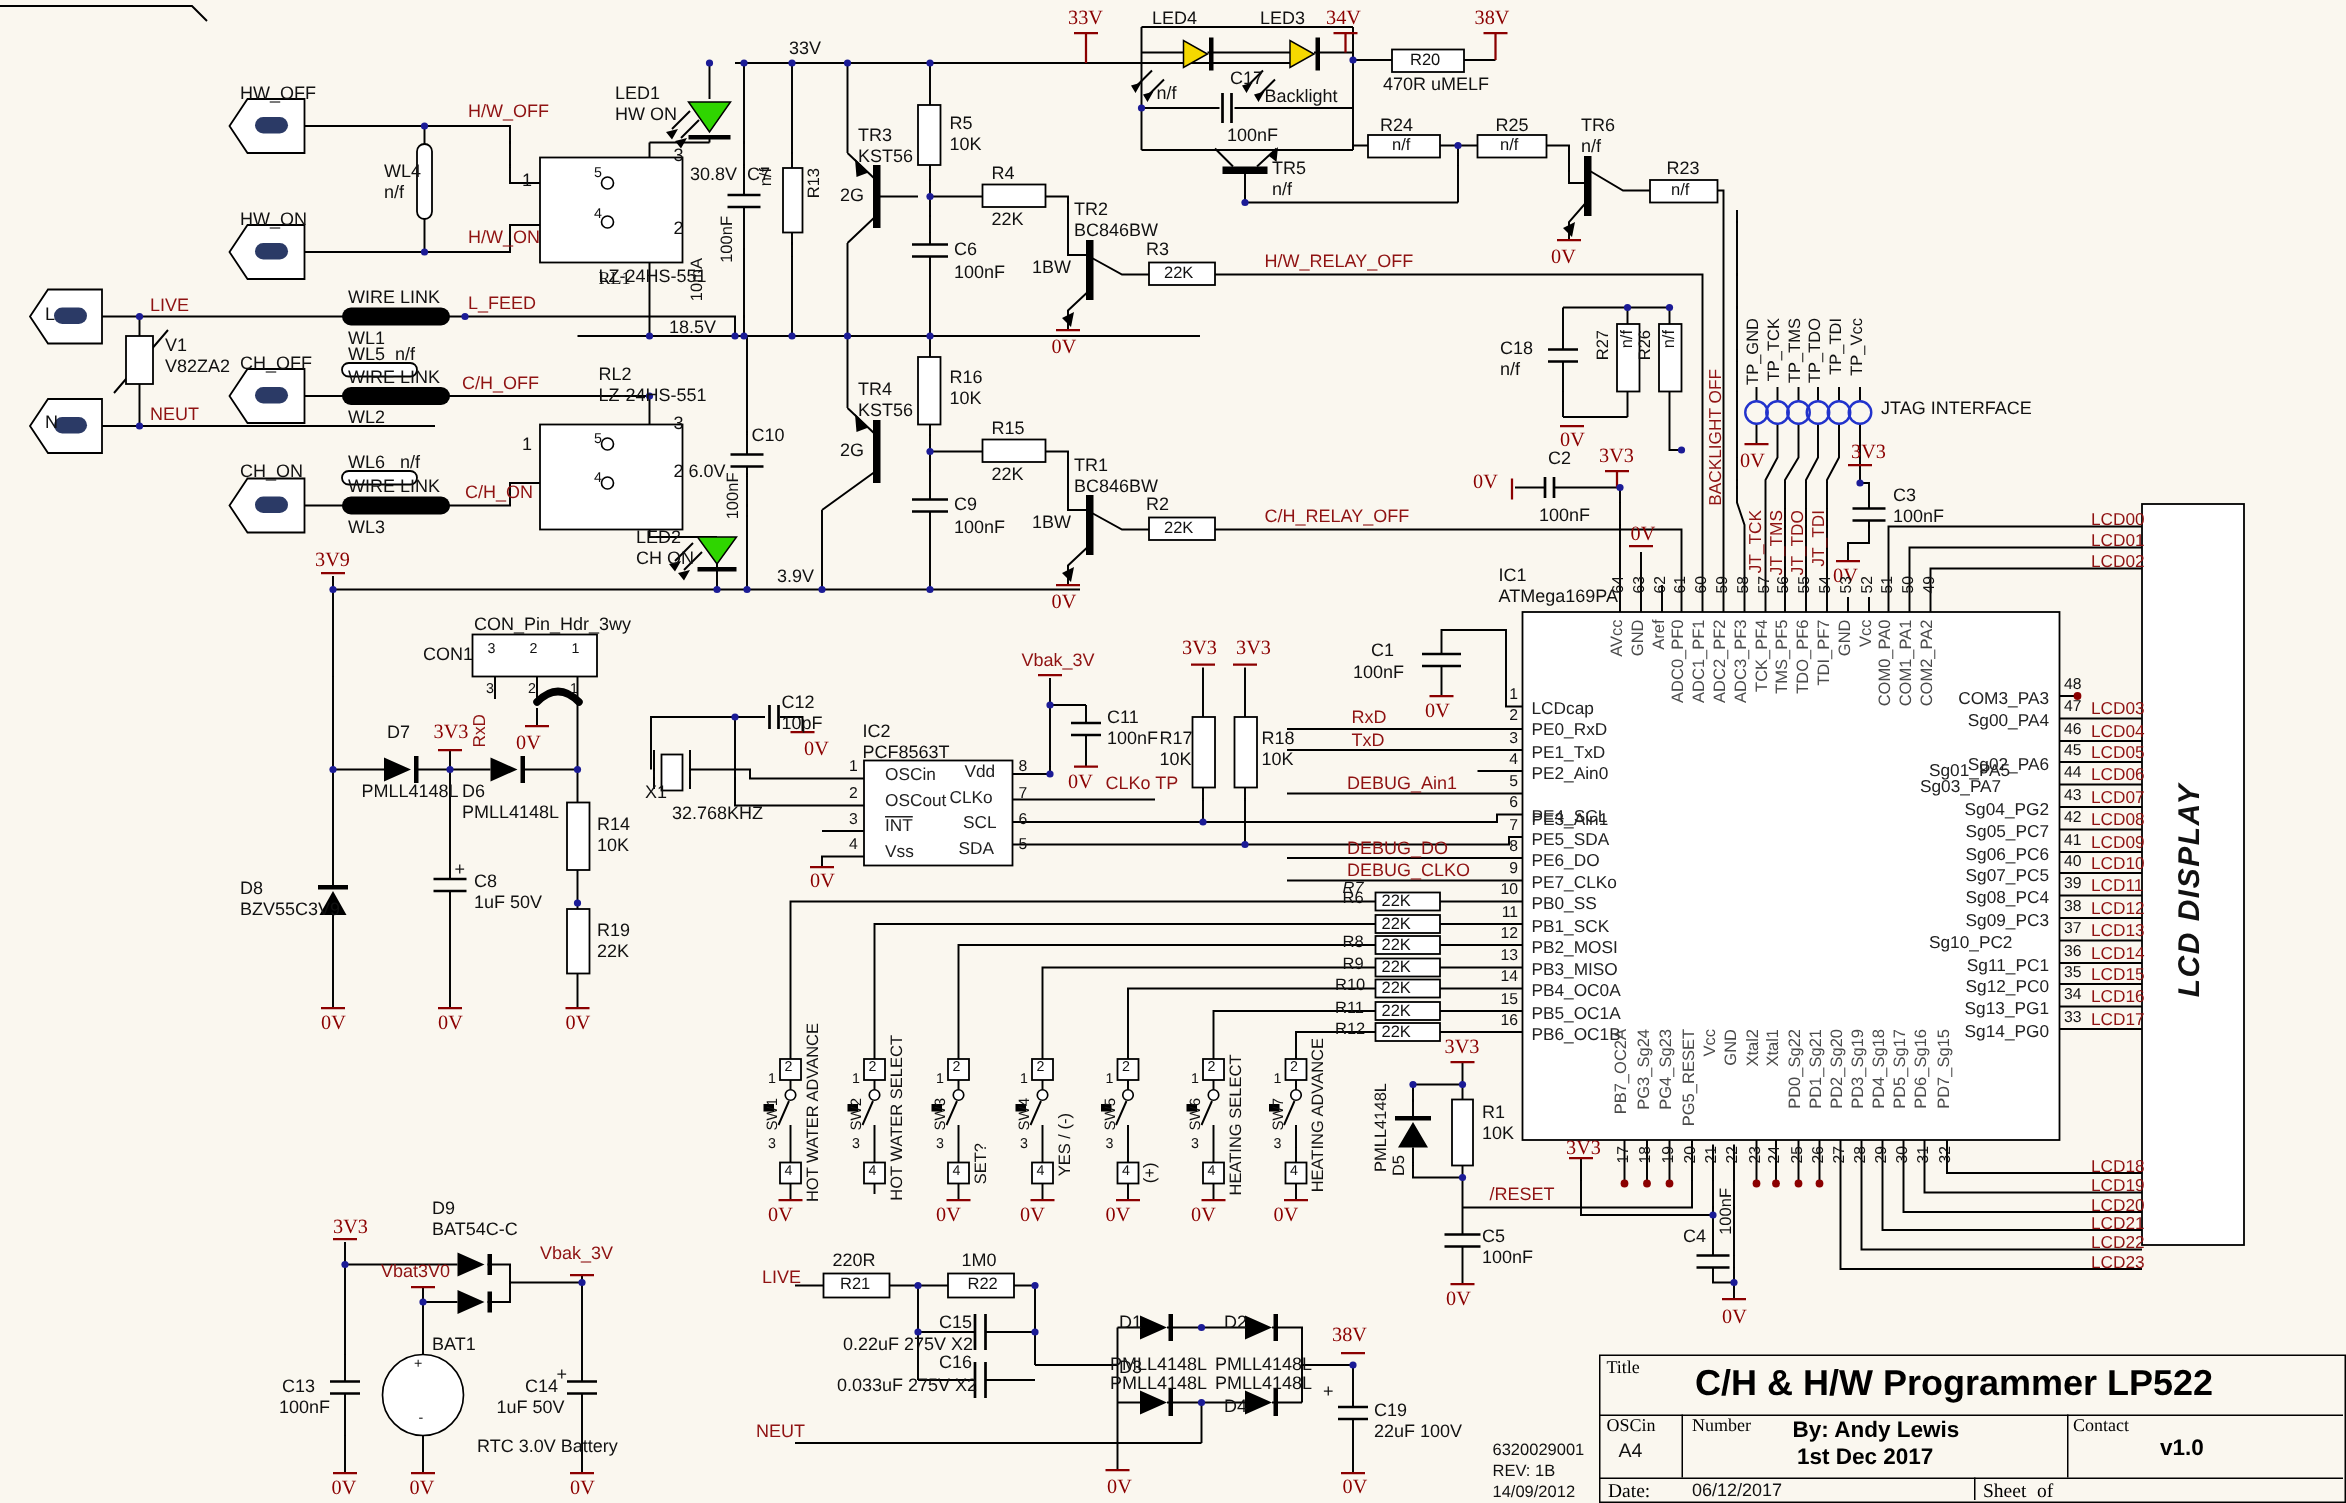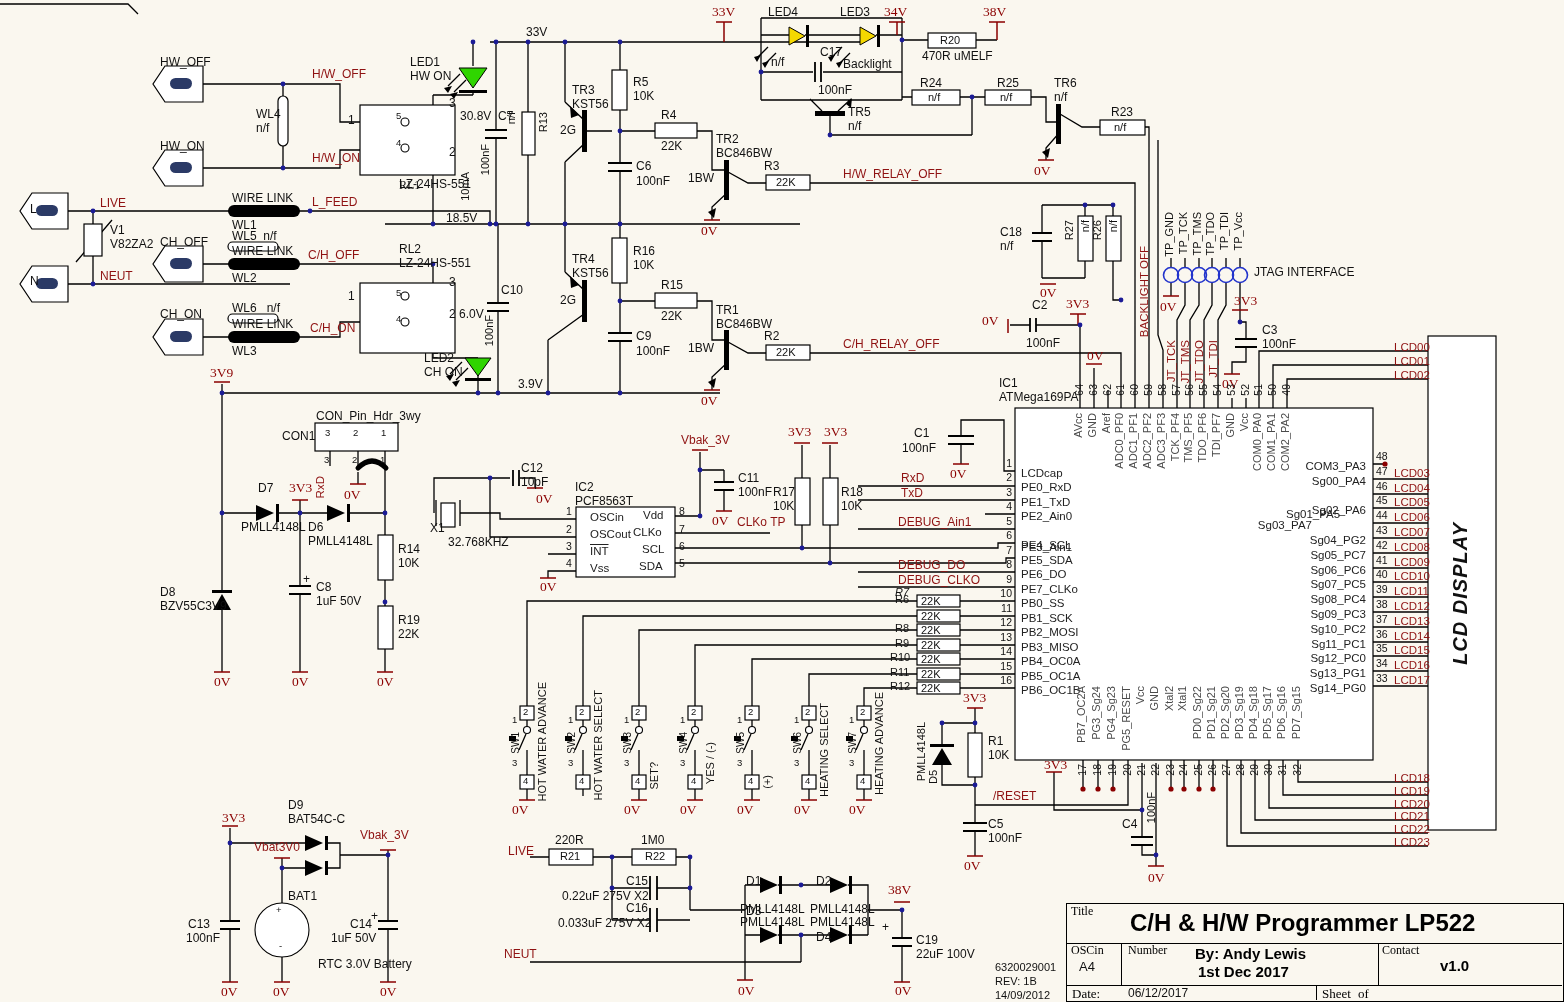--- a/index.html
+++ b/index.html
@@ -730,42 +730,42 @@
       <span class="lb icnum" style="left: 1376px; top: 466px;">47</span>
       <span class="lb icn" style="left: 1286px; top: 475px; width: 80px; text-align: right;">Sg00_PA4</span>
       <span class="lb nn" style="left: 1394px; top: 467px;">LCD03</span>
       <span class="lb icnum" style="left: 1376px; top: 481px;">46</span>
       <span class="lb icn" style="left: 1286px; top: 508px; width: 80px; text-align: left;">Sg01_PA5</span>
       <span class="lb nn" style="left: 1394px; top: 482px;">LCD04</span>
       <span class="lb icnum" style="left: 1376px; top: 495px;">45</span>
       <span class="lb icn" style="left: 1286px; top: 504px; width: 80px; text-align: right;">Sg02_PA6</span>
       <span class="lb nn" style="left: 1394px; top: 496px;">LCD05</span>
       <span class="lb icnum" style="left: 1376px; top: 510px;">44</span>
-      <span class="lb icn" style="left: 1232px; top: 519px; width: 80px; text-align: right;">Sg03_PA7</span>
+      <span class="lb icn" style="left: 1280px; top: 519px; width: 80px; ">Sg03_PA7</span>
       <span class="lb nn" style="left: 1394px; top: 511px;">LCD06</span>
       <span class="lb icnum" style="left: 1376px; top: 525px;">43</span>
       <span class="lb icn" style="left: 1286px; top: 534px; width: 80px; text-align: right;">Sg04_PG2</span>
       <span class="lb nn" style="left: 1394px; top: 526px;">LCD07</span>
       <span class="lb icnum" style="left: 1376px; top: 540px;">42</span>
       <span class="lb icn" style="left: 1286px; top: 549px; width: 80px; text-align: right;">Sg05_PC7</span>
       <span class="lb nn" style="left: 1394px; top: 541px;">LCD08</span>
       <span class="lb icnum" style="left: 1376px; top: 555px;">41</span>
       <span class="lb icn" style="left: 1286px; top: 564px; width: 80px; text-align: right;">Sg06_PC6</span>
       <span class="lb nn" style="left: 1394px; top: 556px;">LCD09</span>
       <span class="lb icnum" style="left: 1376px; top: 569px;">40</span>
       <span class="lb icn" style="left: 1286px; top: 578px; width: 80px; text-align: right;">Sg07_PC5</span>
       <span class="lb nn" style="left: 1394px; top: 570px;">LCD10</span>
       <span class="lb icnum" style="left: 1376px; top: 584px;">39</span>
       <span class="lb icn" style="left: 1286px; top: 593px; width: 80px; text-align: right;">Sg08_PC4</span>
       <span class="lb nn" style="left: 1394px; top: 585px;">LCD11</span>
       <span class="lb icnum" style="left: 1376px; top: 599px;">38</span>
       <span class="lb icn" style="left: 1286px; top: 608px; width: 80px; text-align: right;">Sg09_PC3</span>
       <span class="lb nn" style="left: 1394px; top: 600px;">LCD12</span>
       <span class="lb icnum" style="left: 1376px; top: 614px;">37</span>
-      <span class="lb icn" style="left: 1286px; top: 623px; width: 80px; text-align: right;">Sg10_PC2</span>
+      <span class="lb icn" style="left: 1286px; top: 623px; width: 80px; text-align: left;">Sg10_PC2</span>
       <span class="lb nn" style="left: 1394px; top: 615px;">LCD13</span>
       <span class="lb icnum" style="left: 1376px; top: 629px;">36</span>
       <span class="lb icn" style="left: 1286px; top: 638px; width: 80px; text-align: right;">Sg11_PC1</span>
       <span class="lb nn" style="left: 1394px; top: 630px;">LCD14</span>
       <span class="lb icnum" style="left: 1376px; top: 643px;">35</span>
       <span class="lb icn" style="left: 1286px; top: 652px; width: 80px; text-align: right;">Sg12_PC0</span>
       <span class="lb nn" style="left: 1394px; top: 644px;">LCD15</span>
       <span class="lb icnum" style="left: 1376px; top: 658px;">34</span>
       <span class="lb icn" style="left: 1286px; top: 667px; width: 80px; text-align: right;">Sg13_PG1</span>
       <span class="lb nn" style="left: 1394px; top: 659px;">LCD16</span>

